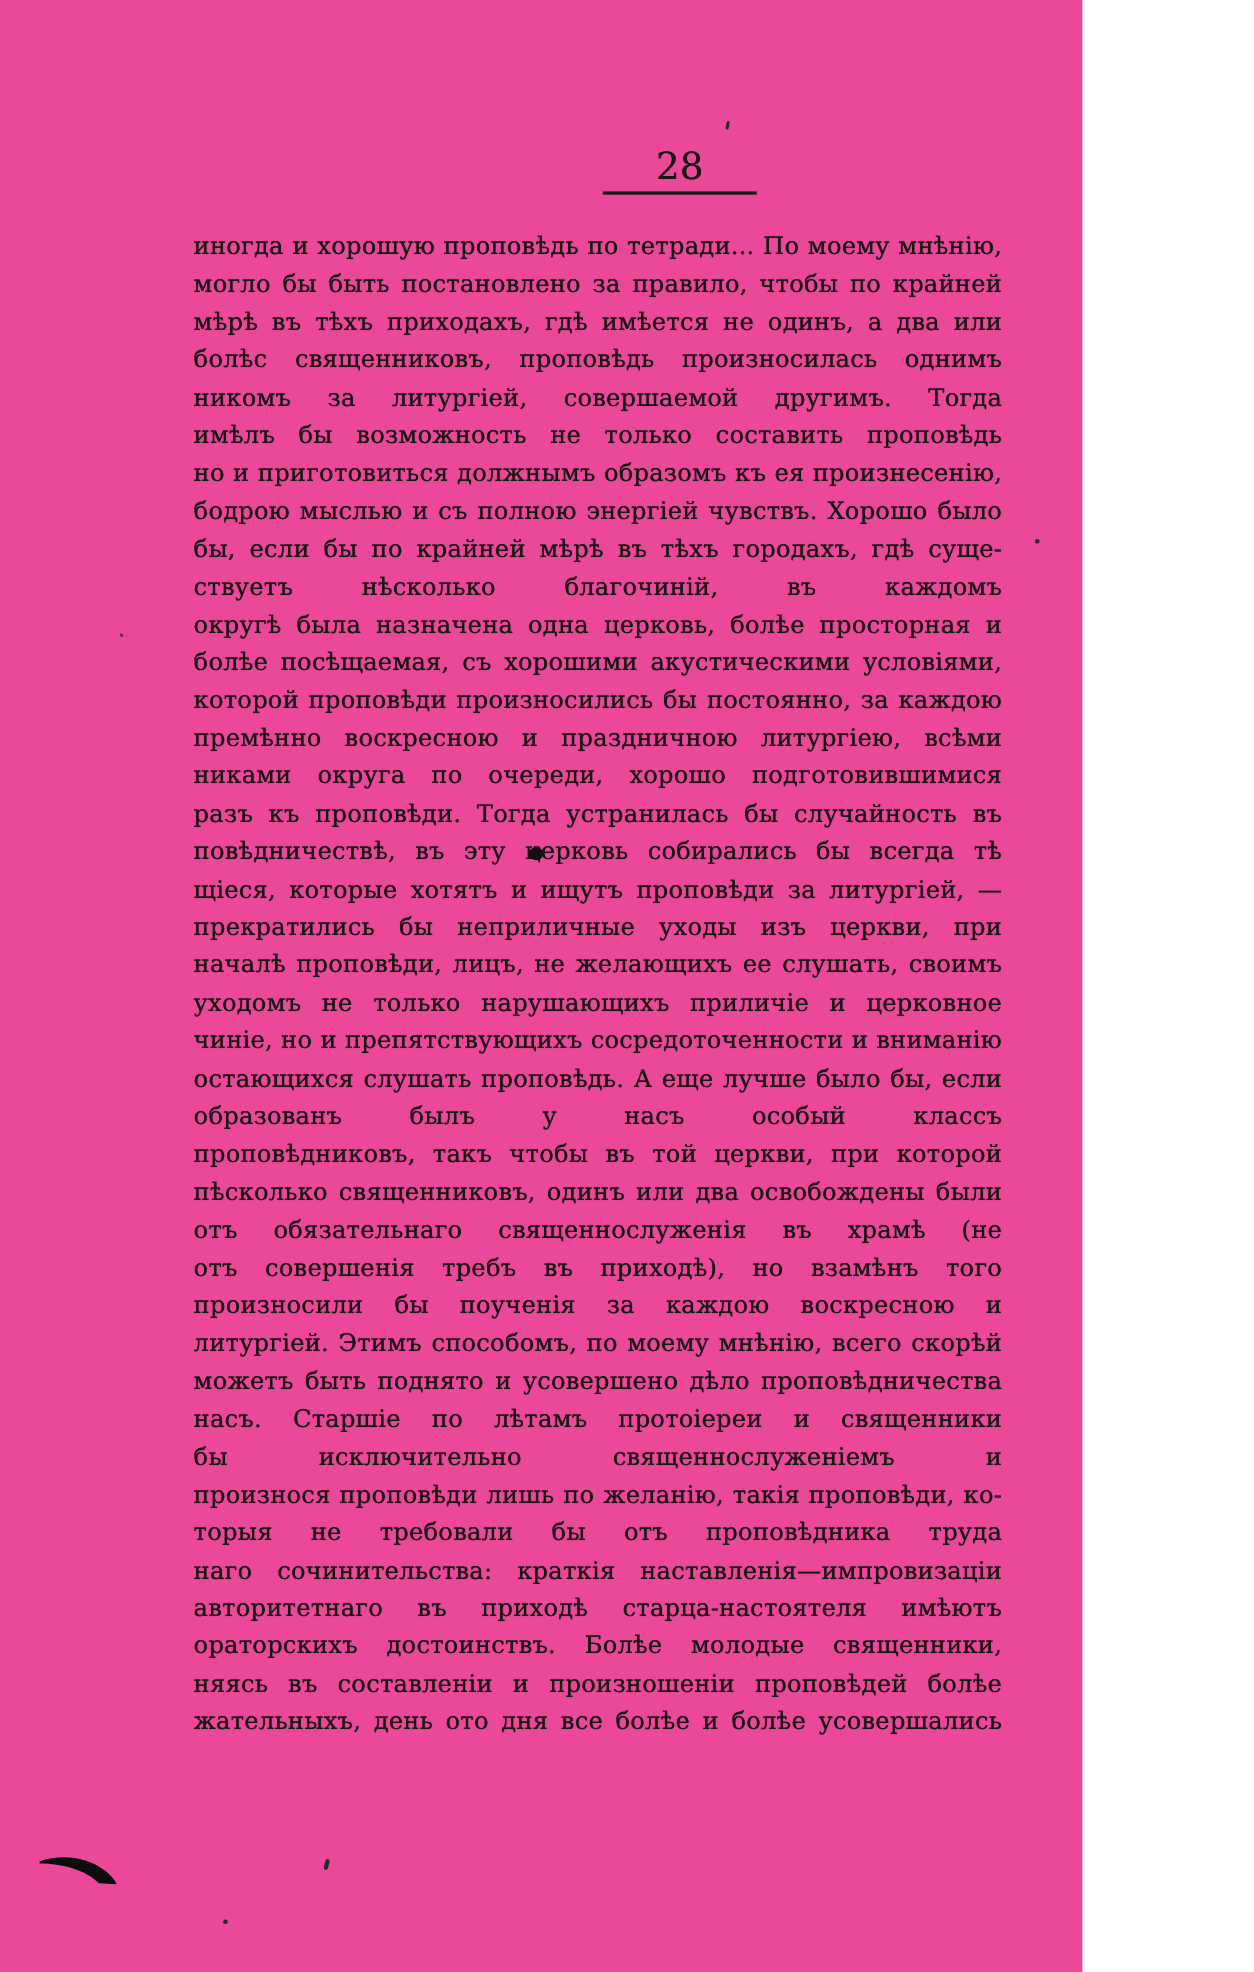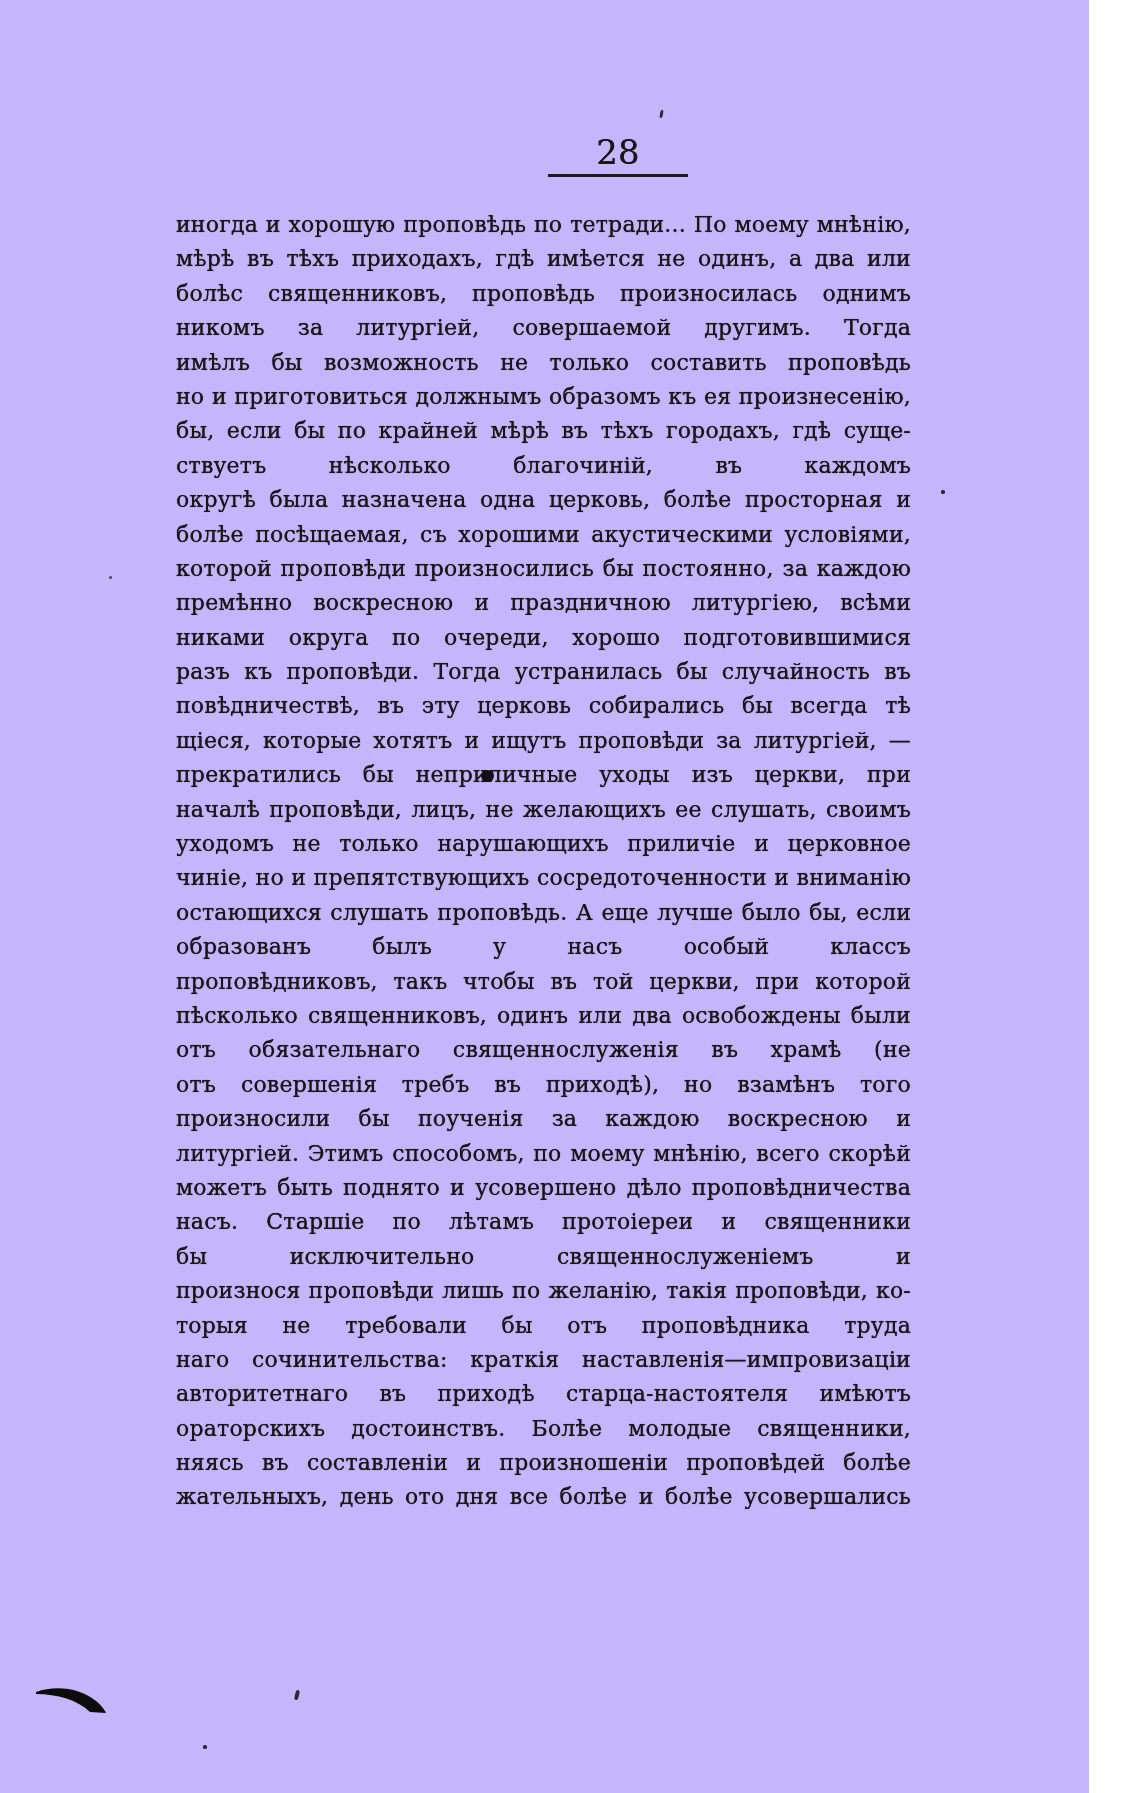--- a/index.html
+++ b/index.html
@@ -1,20 +1,20 @@
 <!DOCTYPE html>
 <html><head>
 <meta charset="utf-8">
 <style>
   html, body { margin: 0; padding: 0; }
   .page {
     position: relative;
-    width: 1089px;
+    width: 984px;
     height: 1793px;
-    background: #c4b5fd;
+    background: #ec4899;
     font-family: "DejaVu Serif", serif;
     color: #191714;
     overflow: hidden;
   }
   .page-number {
     position: absolute;
     left: 548px;
     top: 132px;
     width: 140px;
     text-align: center;
@@ -48,25 +48,27 @@
 </style>
 </head>
 <body>
 
 <div class="page">
 
   <div class="page-number">28</div>
 
   <div class="text-block">
       <p class="line"><span>иногда и хорошую проповѣдь по тетради... По моему мнѣнію,</span></p>
+      <p class="line"><span>могло бы быть постановлено за правило, чтобы по крайней</span></p>
       <p class="line"><span>мѣрѣ въ тѣхъ приходахъ, гдѣ имѣется не одинъ, а два или</span></p>
       <p class="line"><span>болѣс священниковъ, проповѣдь произносилась однимъ священ-</span></p>
       <p class="line"><span>никомъ за литургіей, совершаемой другимъ. Тогда проповѣдникъ</span></p>
       <p class="line"><span>имѣлъ бы возможность не только составить проповѣдь хорошую,</span></p>
       <p class="line"><span>но и приготовиться должнымъ образомъ къ ея произнесенію, и</span></p>
+      <p class="line"><span>бодрою мыслью и съ полною энергіей чувствъ. Хорошо было</span></p>
       <p class="line"><span>бы, если бы по крайней мѣрѣ въ тѣхъ городахъ, гдѣ суще-</span></p>
       <p class="line"><span>ствуетъ нѣсколько благочиній, въ каждомъ благочинническомъ</span></p>
       <p class="line"><span>округѣ была назначена одна церковь, болѣе просторная и наи-</span></p>
       <p class="line"><span>болѣе посѣщаемая, съ хорошими акустическими условіями, въ</span></p>
       <p class="line"><span>которой проповѣди произносились бы постоянно, за каждою не-</span></p>
       <p class="line"><span>премѣнно воскресною и праздничною литургіею, всѣми священ-</span></p>
       <p class="line"><span>никами округа по очереди, хорошо подготовившимися каждый</span></p>
       <p class="line"><span>разъ къ проповѣди. Тогда устранилась бы случайность въ про-</span></p>
       <p class="line"><span>повѣдничествѣ, въ эту церковь собирались бы всегда тѣ моля-</span></p>
       <p class="line"><span>щіеся, которые хотятъ и ищутъ проповѣди за литургіей, —</span></p>

